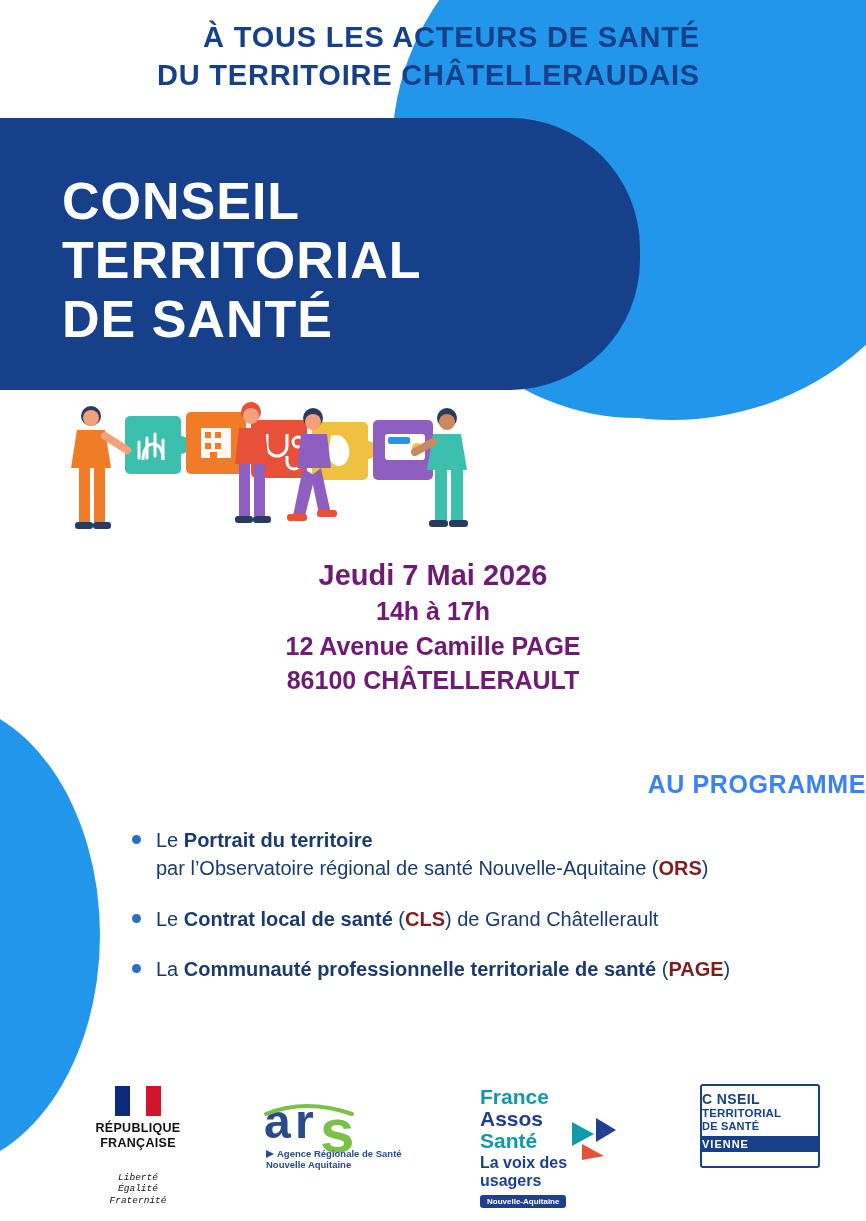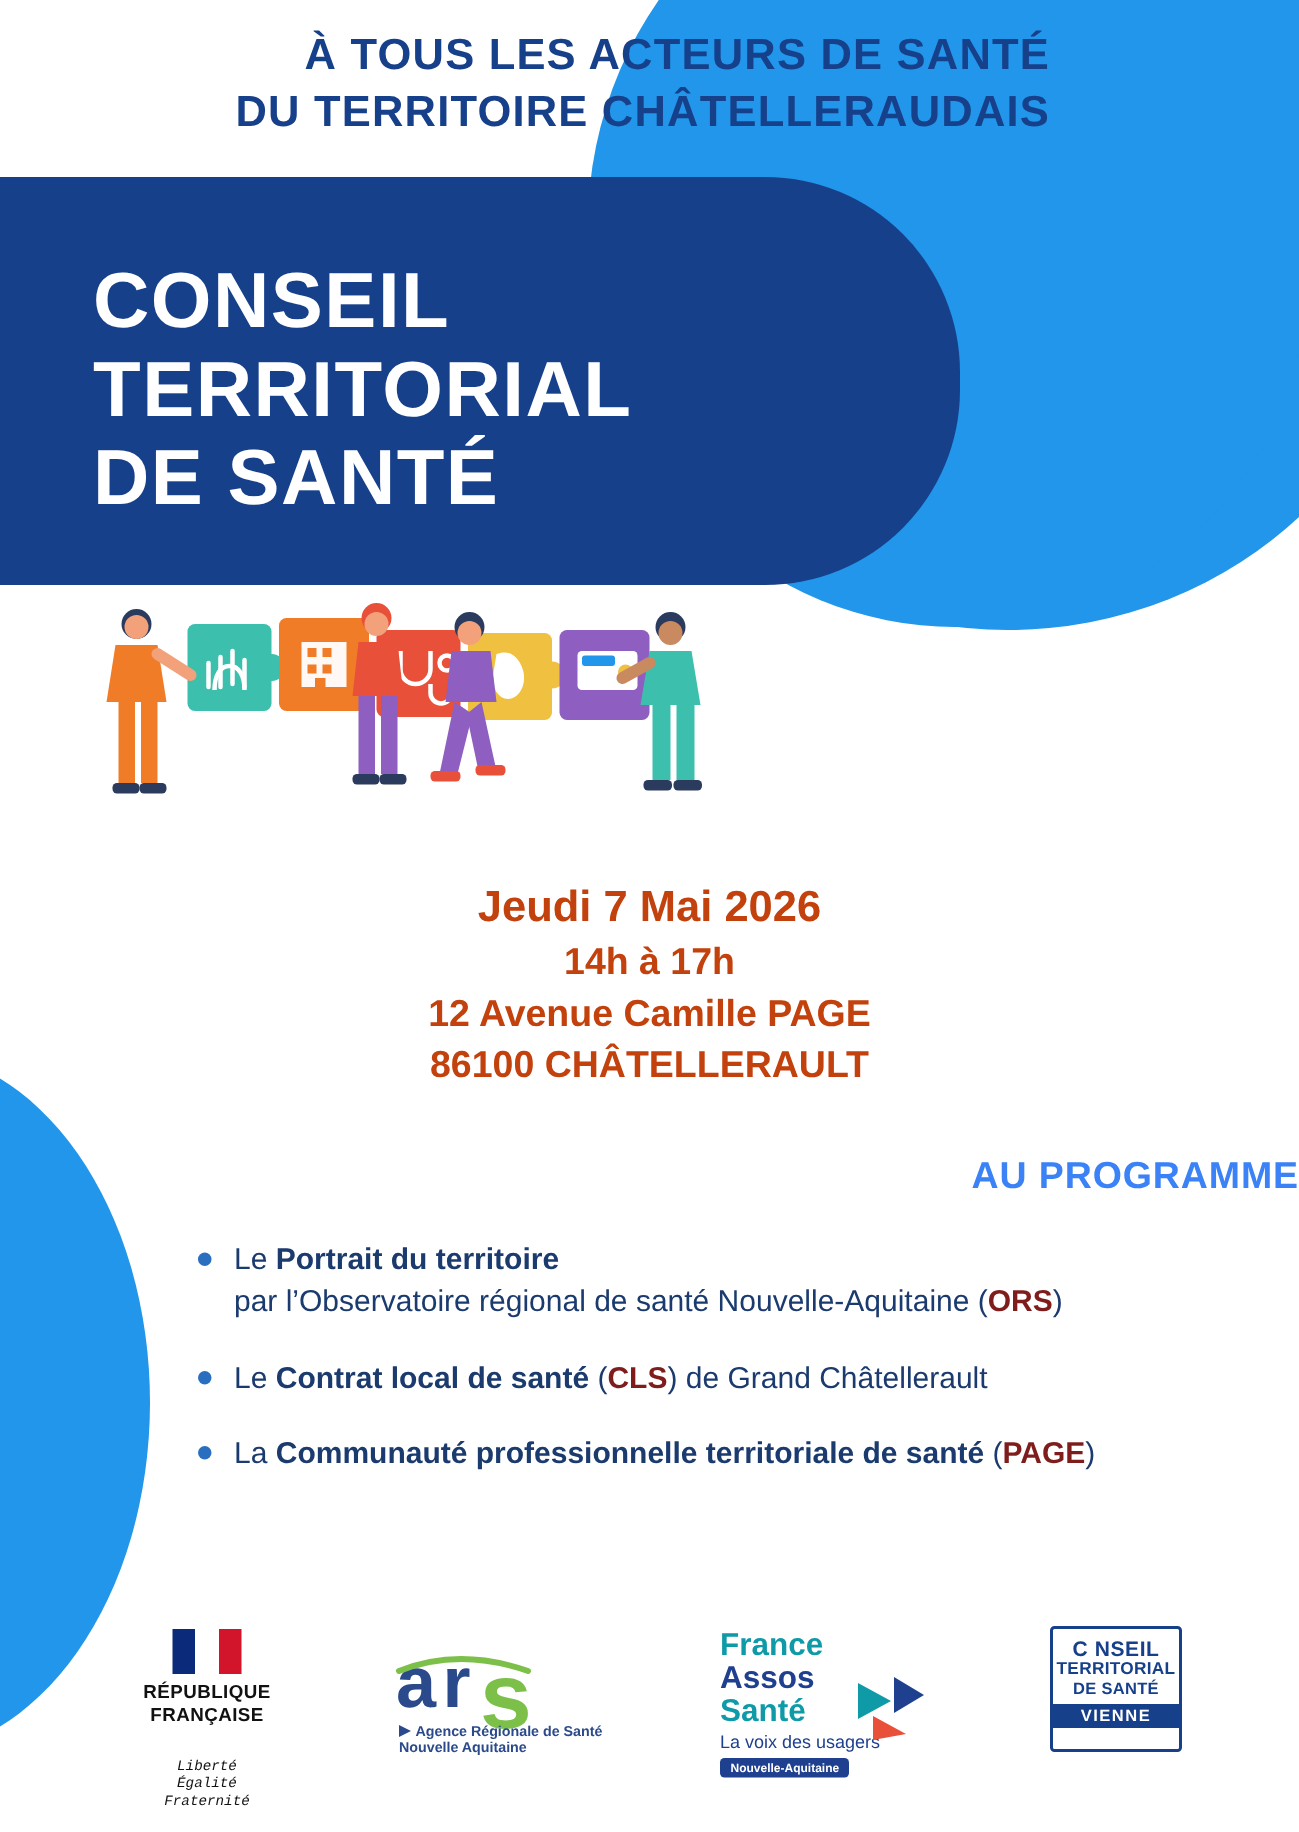--- a/index.html
+++ b/index.html
@@ -111,23 +111,22 @@
   }
 
   
   .event-details {
     position: absolute;
     left: 0;
     top: 556px;
     width: 866px;
     text-align: center;
     z-index: 5;
-    color: #c2410c;
-    font-weight: bold;
-    margin-top: 30px;
+    color: #701a75;
+    font-weight: bold;
   }
   .event-details .d-date { font-size: 29px; line-height: 1.32; }
   .event-details .d-line { font-size: 25px; line-height: 1.38; }
 
   .programme-title {
     position: absolute;
     left: 0;
     top: 770px;
     width: 866px;
     text-align: right;
@@ -211,22 +210,22 @@
   .logo-fas { left: 480px; top: 8px; width: 140px; }
   .fas-text {
     color: #0f9aa8;
     font-weight: bold;
     font-size: 21px;
     line-height: 1.04;
   }
   .fas-text .l2 { color: #1f3f8f; }
   .fas-sub {
     color: #1f3f8f;
-    font-weight: normal;
-    font-size: 12px;
+    font-weight: bold;
+    font-size: 16px;
     margin-top: 3px;
   }
   .fas-badge {
     display: inline-block;
     margin-top: 4px;
     background: #1f3f8f;
     color: #ffffff;
     font-size: 8px;
     font-weight: bold;
     padding: 2px 7px;
@@ -235,25 +234,25 @@
   .fas-mark {
     position: absolute;
     left: 92px;
     top: 30px;
     width: 44px;
     height: 44px;
   }
 
   
   .logo-cts {
-    left: 700px; top: 6px; width: 88px; height: 84px;
+    left: 700px; top: 6px; width: 120px; height: 84px;
     border: 2px solid #17408b;
     border-radius: 3px;
     background: #ffffff;
-    text-align: center;
+    text-align: left;
     padding-top: 5px;
     box-sizing: border-box;
   }
   .cts-l1 {
     font-size: 14px; font-weight: bold; color: #17408b; letter-spacing: 0.4px;
   }
   .cts-l2 {
     font-size: 11.5px; font-weight: bold; color: #17408b; line-height: 1.12;
     letter-spacing: 0.2px;
   }

